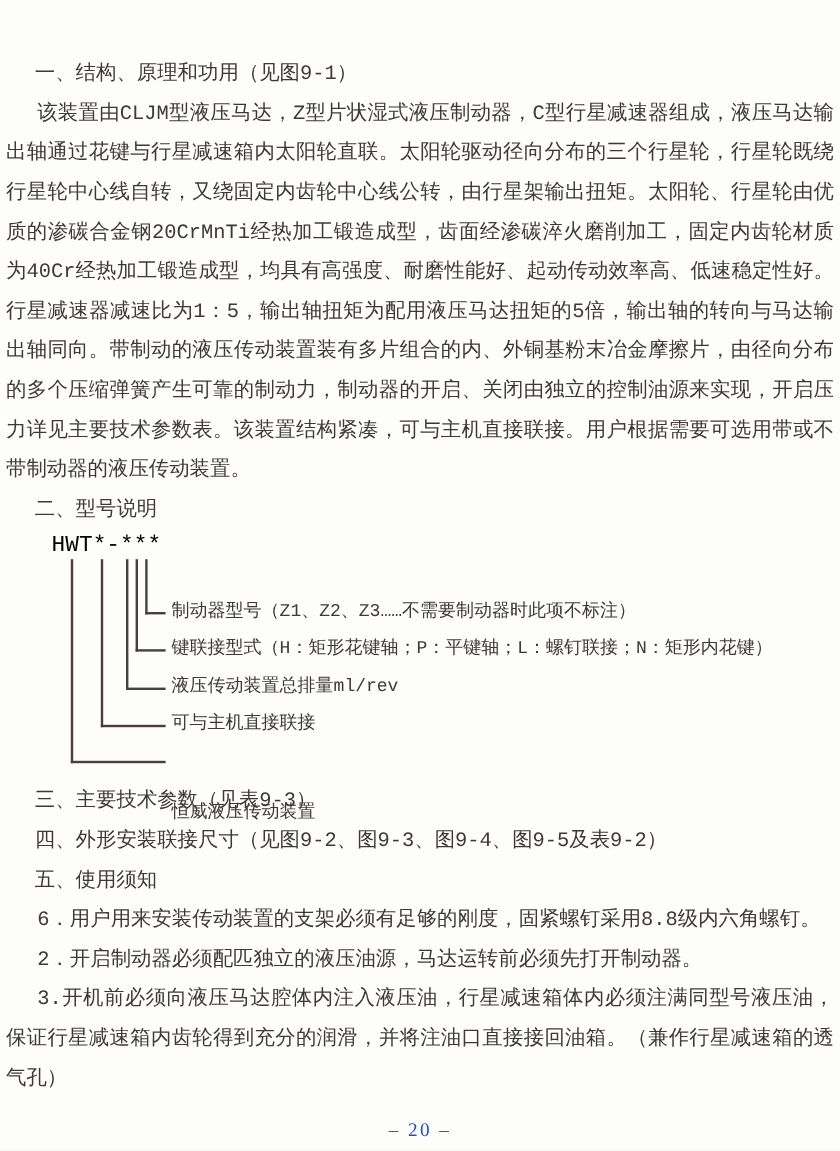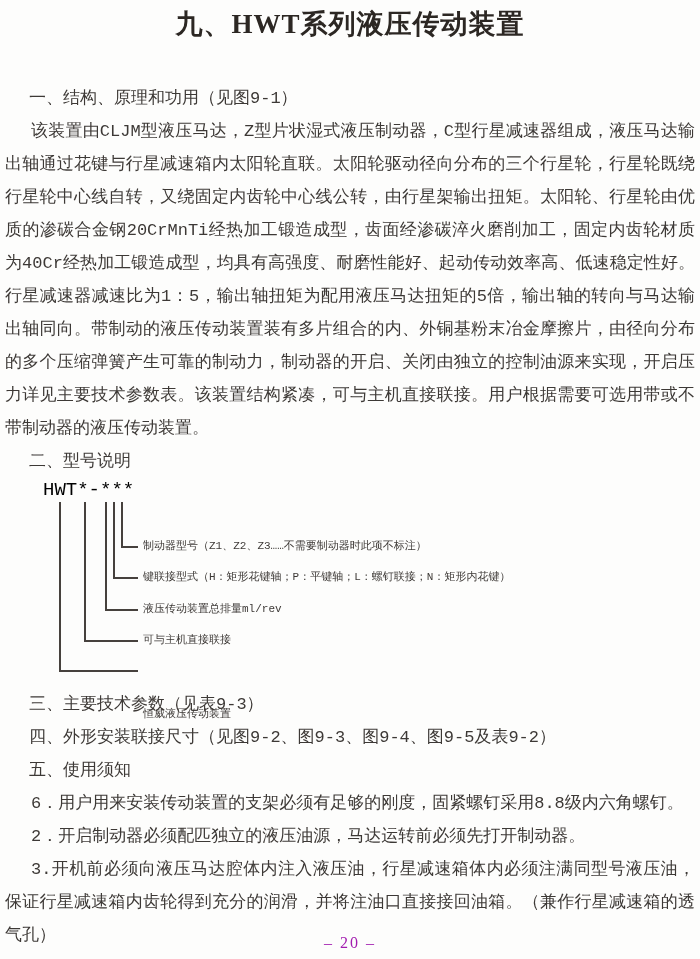--- a/index.html
+++ b/index.html
@@ -71,42 +71,41 @@
     top: 24px;
   }
   .hline {
     position: absolute;
     height: 2px;
     background: #46413d;
   }
   .branch-label {
     position: absolute;
     left: 133px;
-    font-size: 11px;
+    font-size: 15px;
     line-height: 20px;
     white-space: nowrap;
     color: #3d3936;
   }
   .page-footer {
     position: absolute;
     left: 0;
     top: 934px;
     width: 100%;
     text-align: center;
     font-size: 16px;
-    color: #a21caf;
+    color: #1d4ed8;
     letter-spacing: 2px;
   }
 </style>
 </head>
 <body>
 
 <div class="page">
 
-  <h1 class="doc-title">九、HWT系列液压传动装置</h1>
 
   <div class="title-gap"></div>
 
   <div class="content">
 
     <div class="sec-heading">一、结构、原理和功用（见图9-1）</div>
 
     <p class="body-par">该装置由CLJM型液压马达，Z型片状湿式液压制动器，C型行星减速器组成，液压马达输出轴通过花键与行星减速箱内太阳轮直联。太阳轮驱动径向分布的三个行星轮，行星轮既绕行星轮中心线自转，又绕固定内齿轮中心线公转，由行星架输出扭矩。太阳轮、行星轮由优质的渗碳合金钢20CrMnTi经热加工锻造成型，齿面经渗碳淬火磨削加工，固定内齿轮材质为40Cr经热加工锻造成型，均具有高强度、耐磨性能好、起动传动效率高、低速稳定性好。行星减速器减速比为1：5，输出轴扭矩为配用液压马达扭矩的5倍，输出轴的转向与马达输出轴同向。带制动的液压传动装置装有多片组合的内、外铜基粉末冶金摩擦片，由径向分布的多个压缩弹簧产生可靠的制动力，制动器的开启、关闭由独立的控制油源来实现，开启压力详见主要技术参数表。该装置结构紧凑，可与主机直接联接。用户根据需要可选用带或不带制动器的液压传动装置。</p>
 
     <div class="sec-heading">二、型号说明</div>

